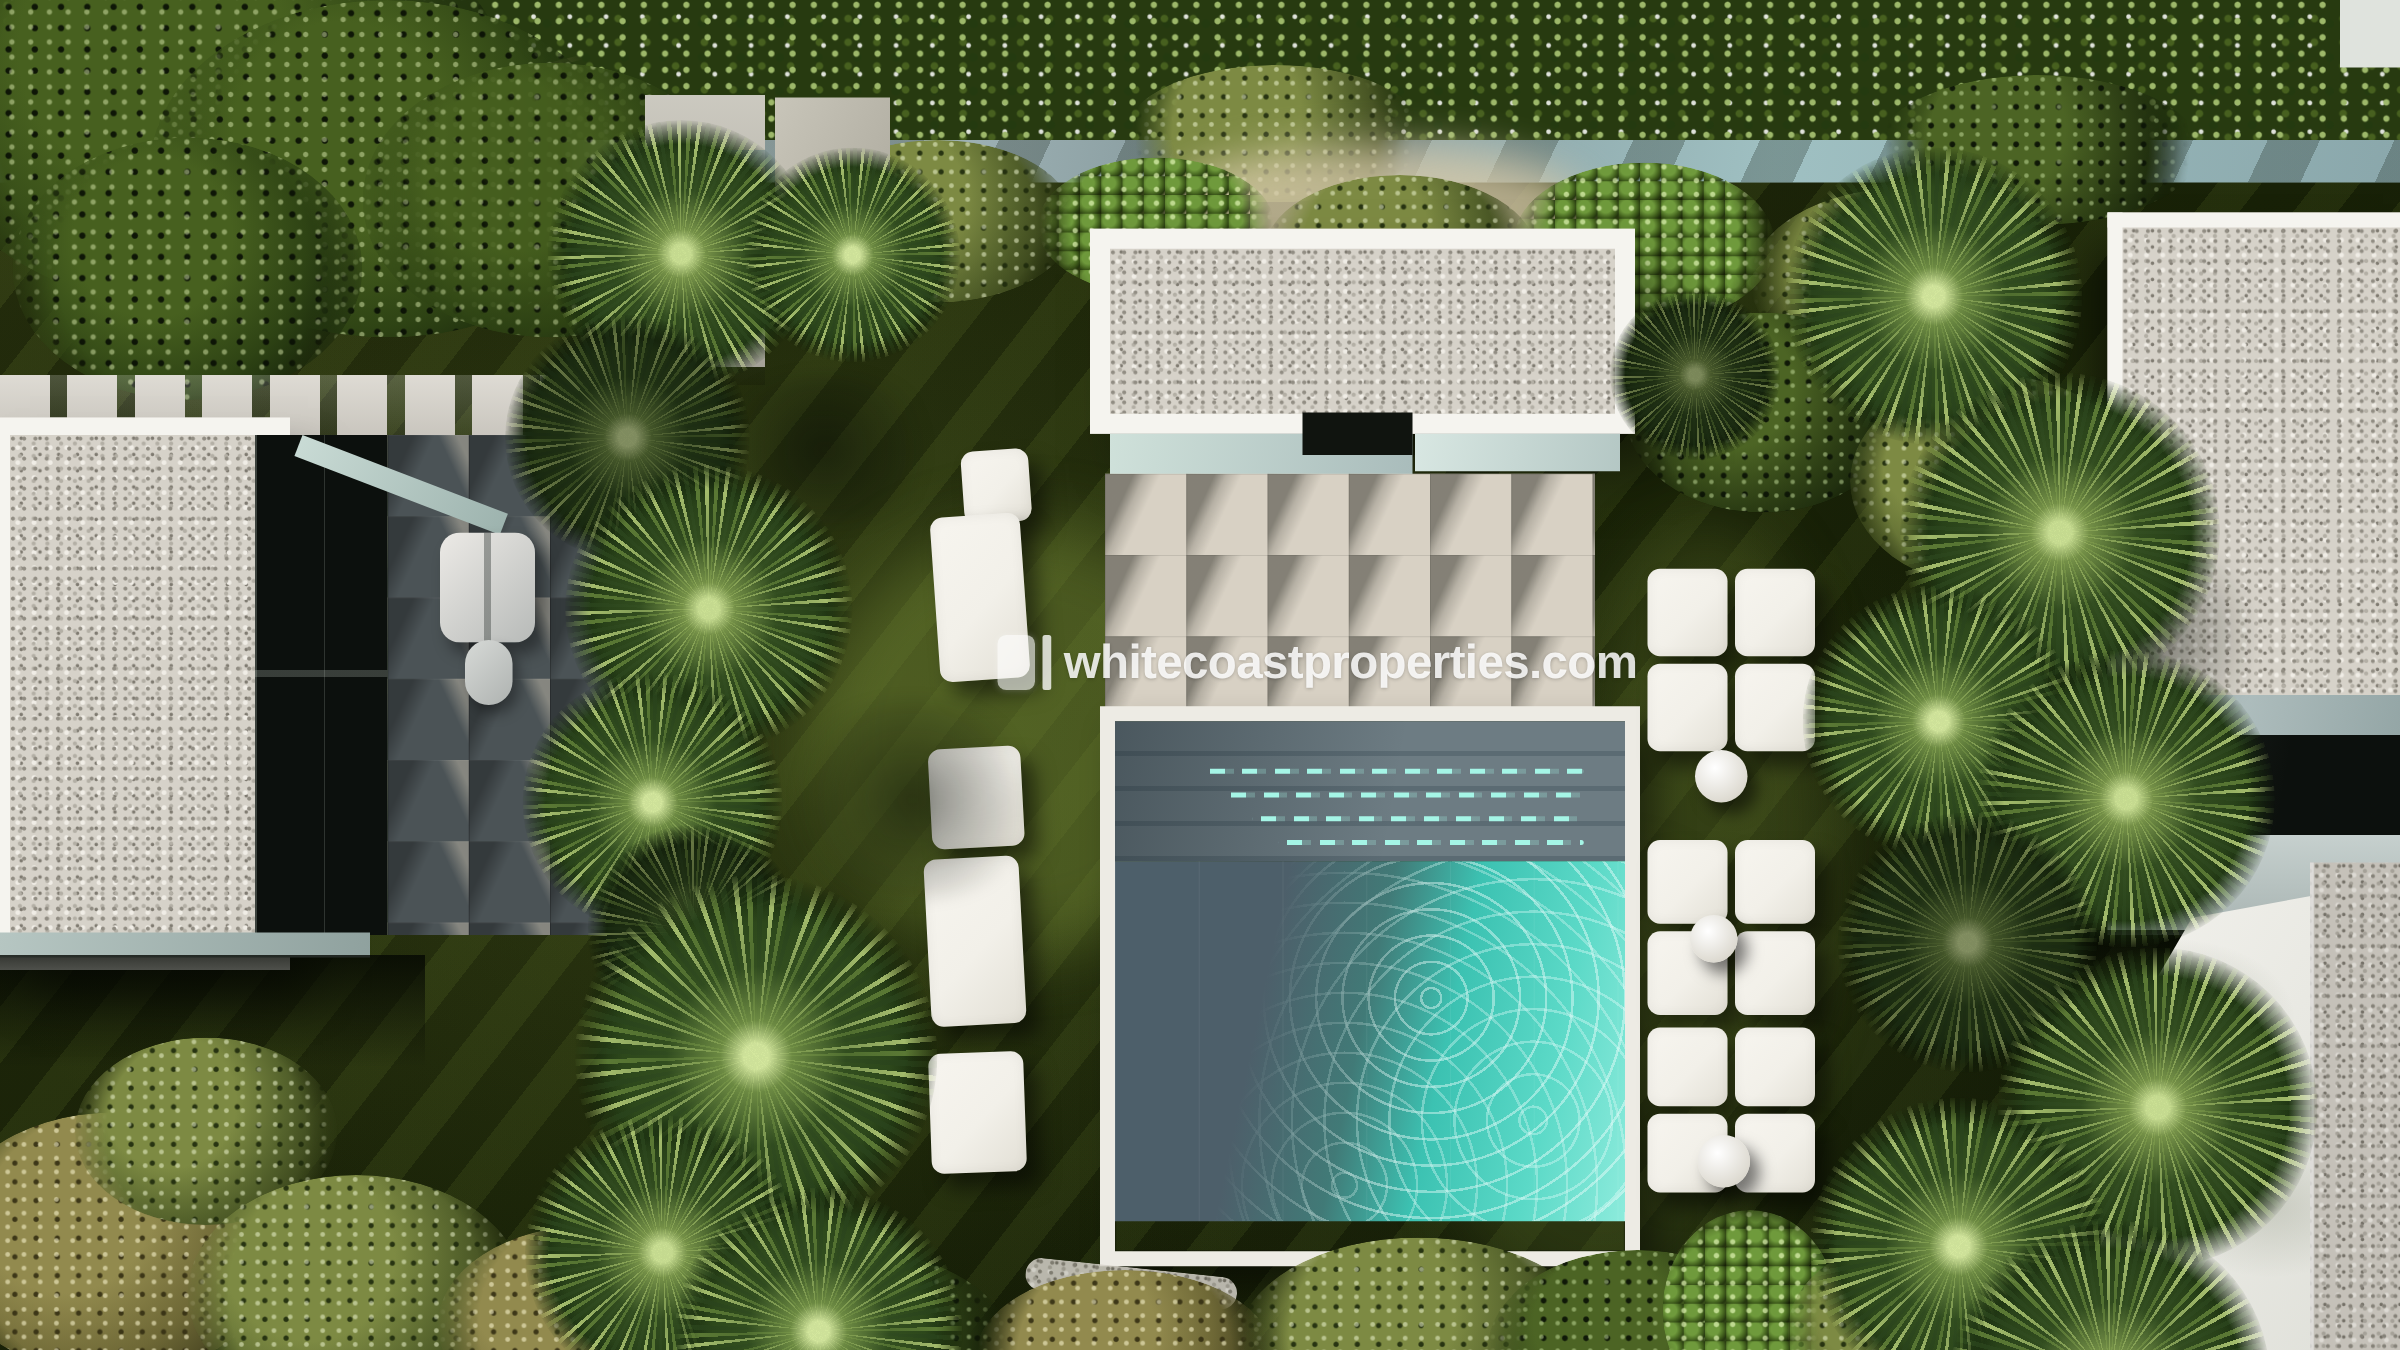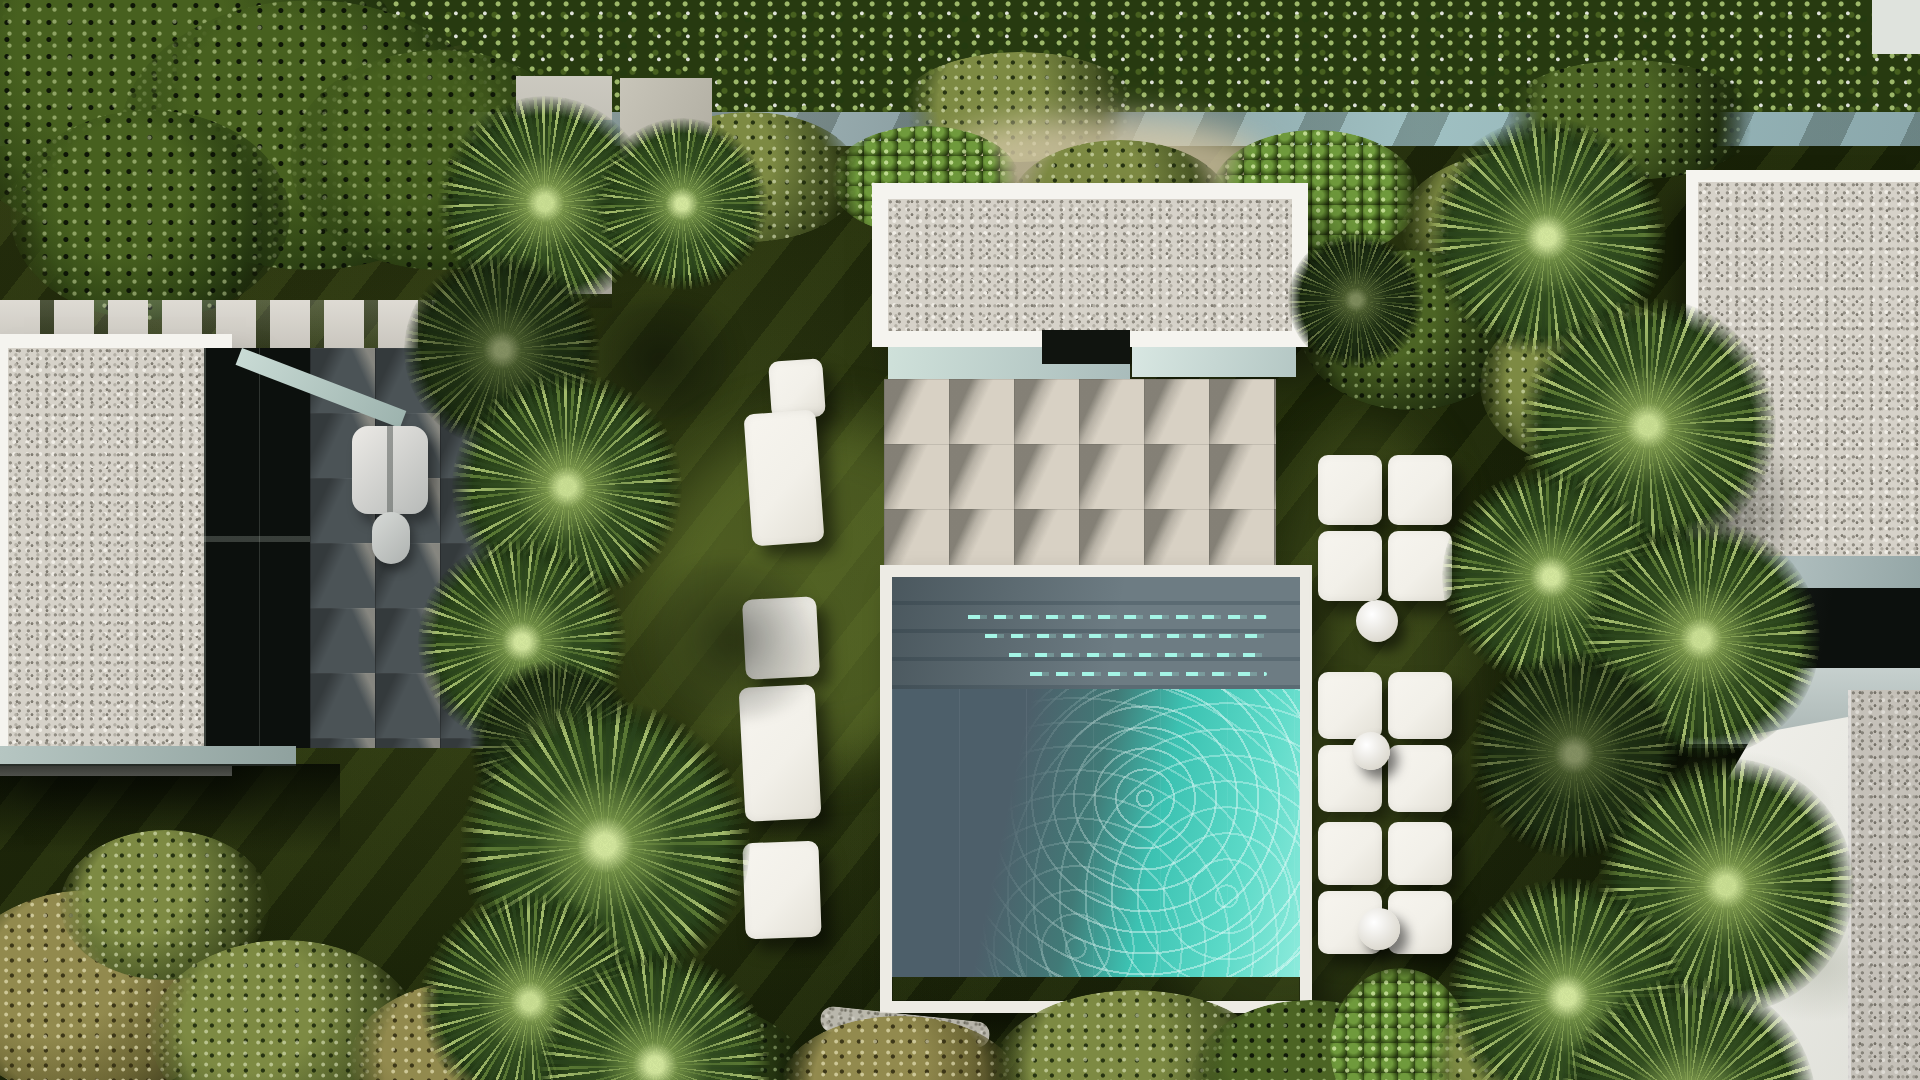--- a/index.html
+++ b/index.html
@@ -255,14 +255,19 @@
   <div class="abs palm dim" style="left:1288px;top:232px;width:136px;height:136px;"></div>
   <div class="abs palm b" style="left:1428px;top:118px;width:238px;height:238px;"></div>
   <div class="abs palm" style="left:1520px;top:298px;width:256px;height:256px;"></div>
   <div class="abs palm b" style="left:1442px;top:468px;width:218px;height:218px;"></div>
   <div class="abs palm" style="left:1582px;top:520px;width:238px;height:238px;"></div>
   <div class="abs palm b dim" style="left:1470px;top:650px;width:208px;height:208px;"></div>
   <div class="abs palm" style="left:1598px;top:758px;width:256px;height:256px;"></div>
   <div class="abs palm b" style="left:1448px;top:878px;width:238px;height:238px;"></div>
   <div class="abs palm" style="left:1560px;top:976px;width:256px;height:256px;"></div>
 
+  <div class="abs watermark" style="left:798px;top:508px;">
+    <div class="wm-logo"></div>
+    <div class="wm-bar"></div>
+    <div class="wm-text">whitecoastproperties.com</div>
+  </div>
 
 </div>
 
 </body></html>

